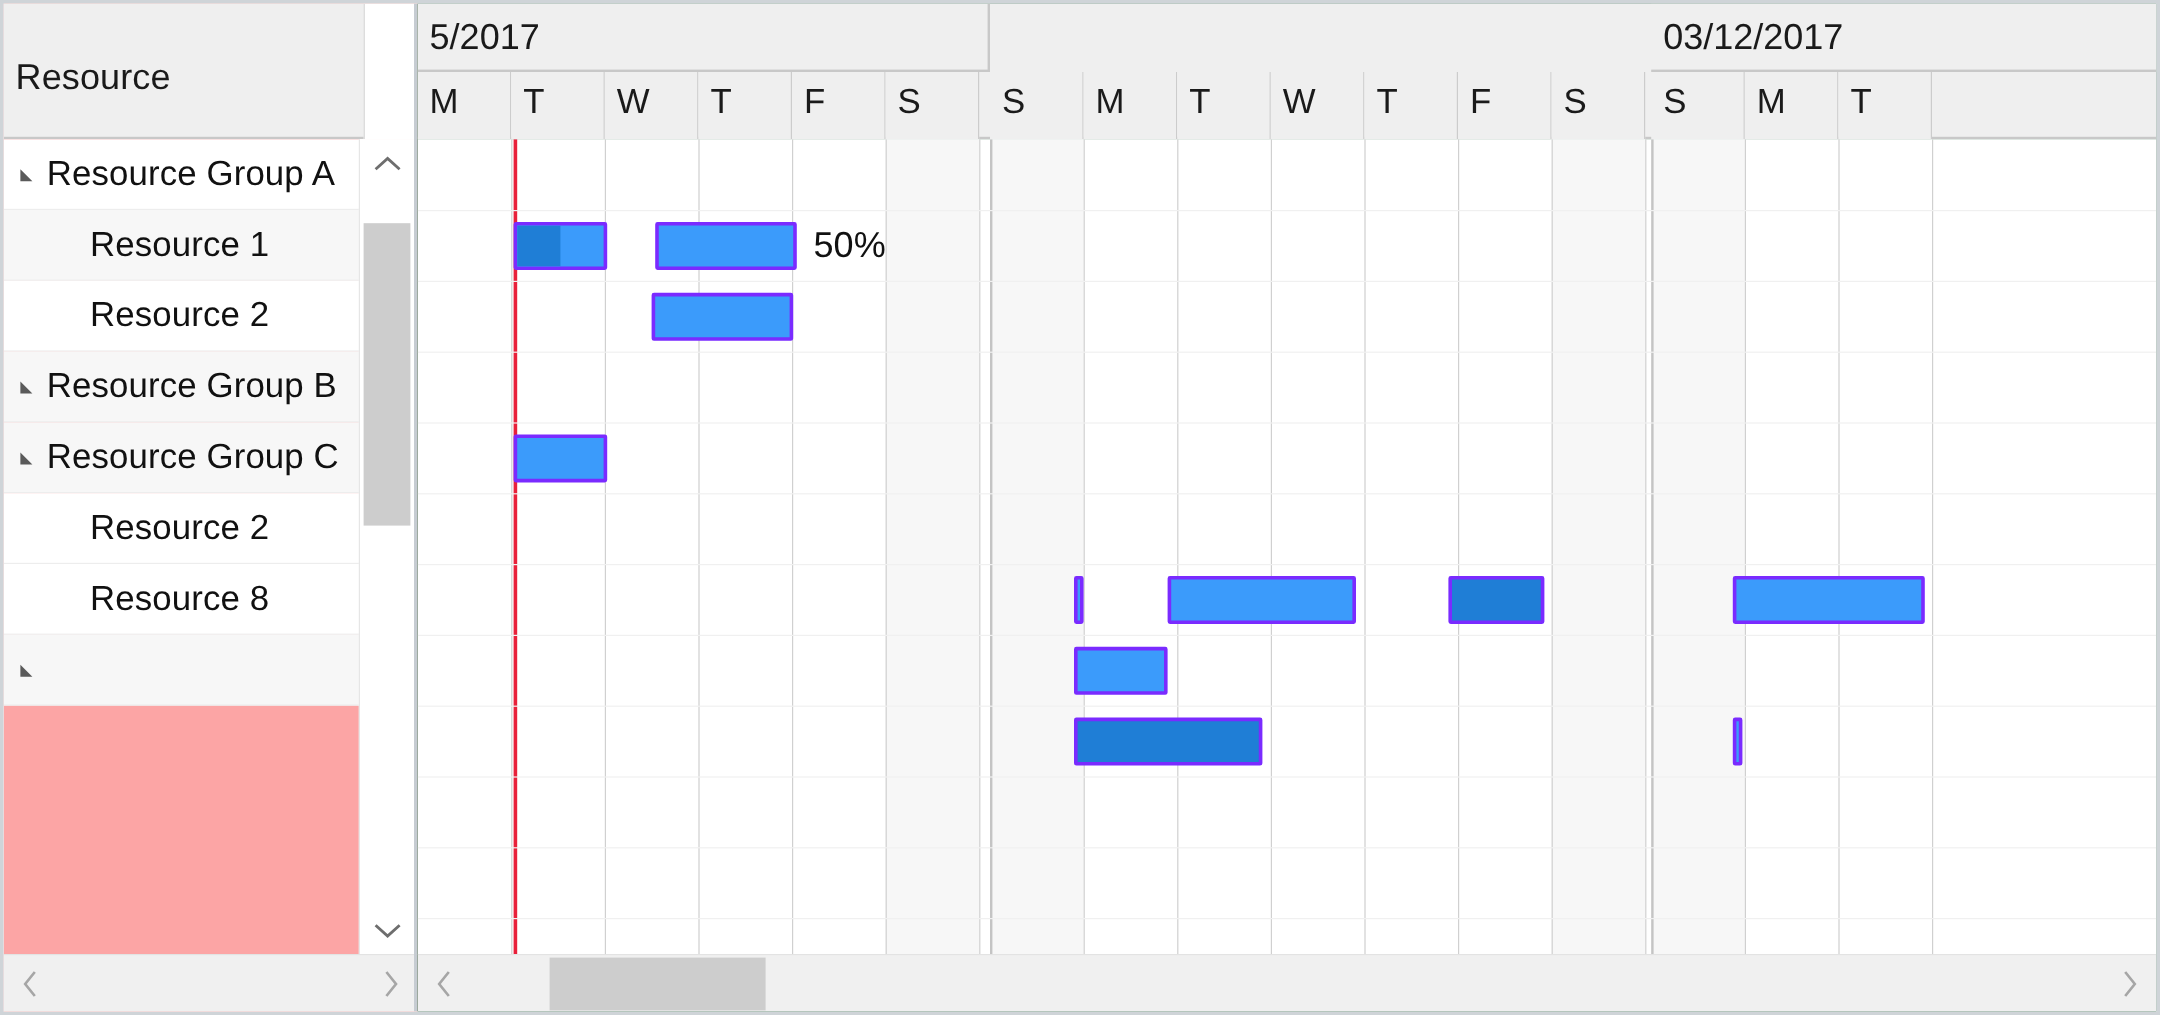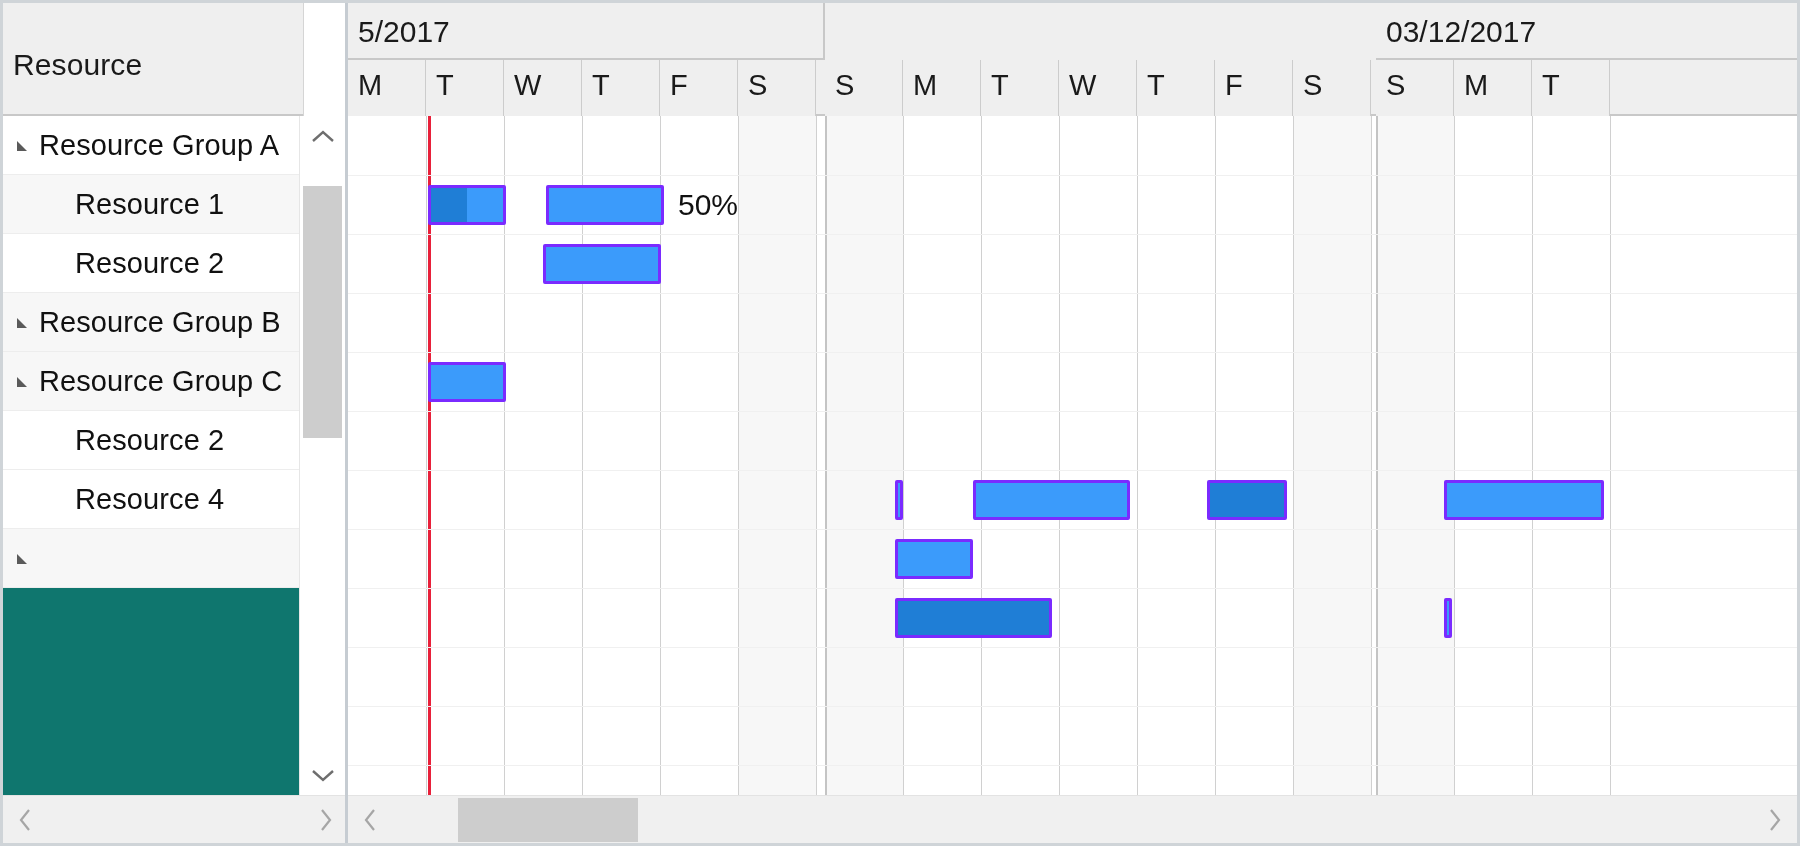--- a/index.html
+++ b/index.html
@@ -20,21 +20,21 @@
     overflow: hidden;
   }
 
   
   #left-pane {
     position: absolute;
     left: 0; top: 0;
     width: 345px;
     height: 100%;
     box-sizing: border-box;
-    background: #0f766e;
+    background: #fca5a5;
     border-right: 3px solid #c6ccd2;
     overflow: hidden;
   }
   #left-header {
     position: absolute;
     left: 0; top: 0;
     width: 345px;
     height: 113px;
     box-sizing: border-box;
     background: #efefef;
@@ -296,21 +296,21 @@
             <svg width="16" height="16" viewBox="0 0 16 16" aria-hidden="true">
               <path d="M2 2 L12 12 L2 12 Z" fill="#5a5a5a"></path>
             </svg>
           </span>
           <span class="tree-label">Resource Group C</span>
         </div>
         <div class="tree-row leaf plain">
           <span class="tree-label">Resource 2</span>
         </div>
         <div class="tree-row leaf plain">
-          <span class="tree-label">Resource 4</span>
+          <span class="tree-label">Resource 8</span>
         </div>
         <div class="tree-row group alt">
           <span class="tw-arrow">
             <svg width="16" height="16" viewBox="0 0 16 16" aria-hidden="true">
               <path d="M2 2 L12 12 L2 12 Z" fill="#5a5a5a"></path>
             </svg>
           </span>
         </div>
       </div>
 

